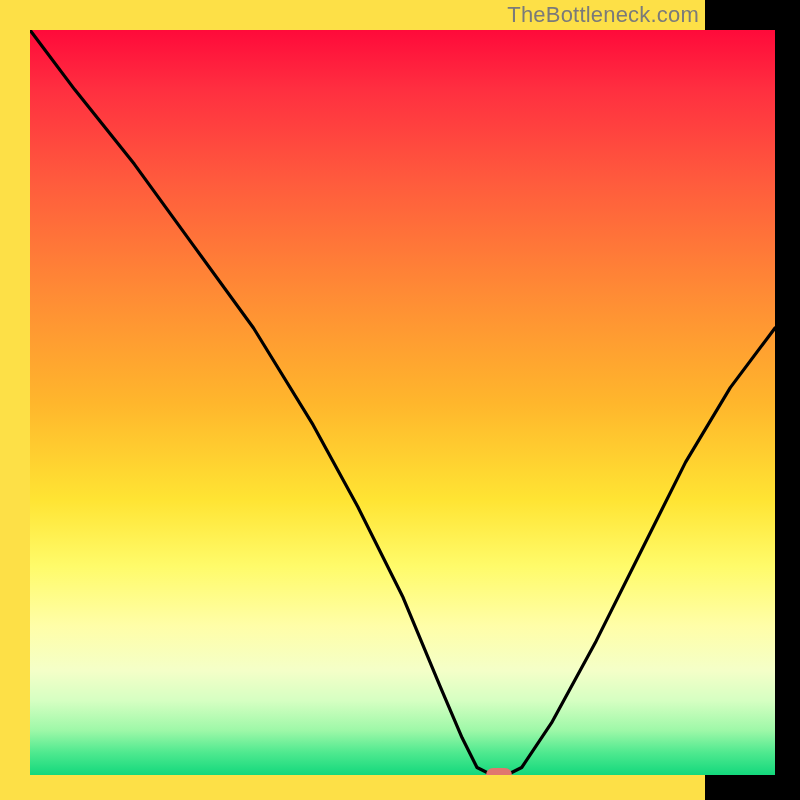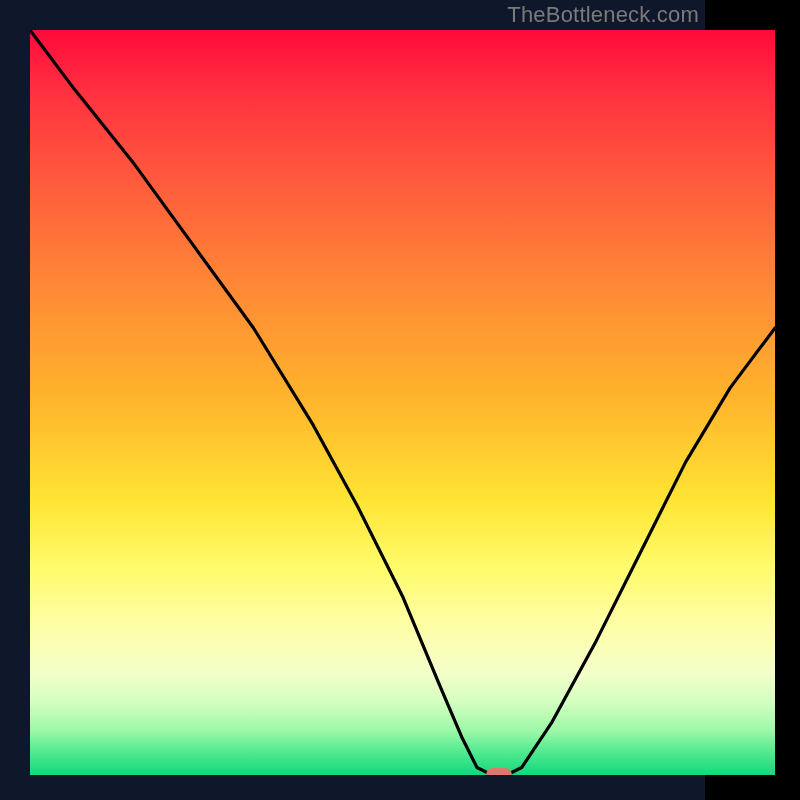--- a/index.html
+++ b/index.html
@@ -8,21 +8,21 @@
     width: 800px;
     height: 800px;
     background: #000;
     overflow: hidden;
     font-family: Arial, Helvetica, sans-serif;
   }
   .frame {
     position: relative;
     width: 705px;
     height: 800px;
-    background: #0f172a;
+    background: #fde047;
   }
   .watermark {
     position: absolute;
     top: 2px;
     right: 6px;
     color: #7a7a7a;
     font-size: 22px;
     font-weight: 500;
     letter-spacing: 0.2px;
     z-index: 10;

